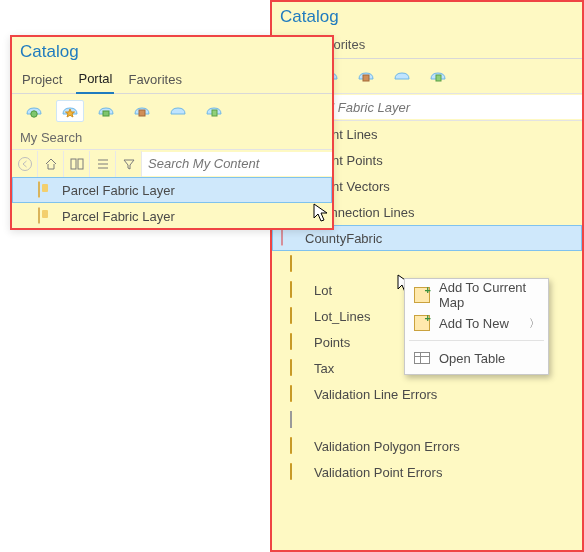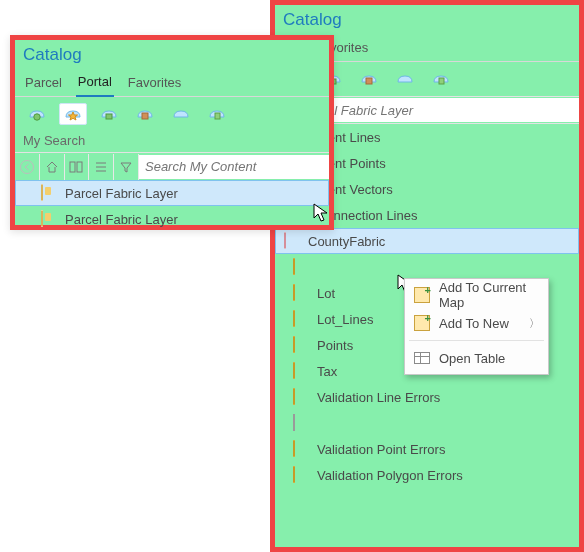--- a/index.html
+++ b/index.html
@@ -1,18 +1,18 @@
 <!DOCTYPE html>
 <html><head>
 <meta charset="utf-8">
 <style>
   html,body{margin:0;padding:0;font-family:"Segoe UI",Arial,sans-serif;font-size:13px;color:#4a4a4a;background:#ffffff}
   *{box-sizing:border-box}
   .stage{position:relative;width:584px;height:552px;overflow:hidden}
-  .panel{position:absolute;background:#86efac;border:5px solid #ef4444}
+  .panel{position:absolute;background:#fef9c3;border:2px solid #ef4444}
   .panelB{left:270px;top:0;width:314px;height:552px}
   .panelA{left:10px;top:35px;width:324px;height:195px;z-index:5;box-shadow:0 2px 8px rgba(0,0,0,.12)}
   .hdr{padding:5px 8px 0 8px;color:#1f7bbf;font-size:17px}
   .tabs{display:flex;align-items:flex-end;gap:12px;padding:4px 8px 0 8px;border-bottom:1px solid #d8d8d8}
   .tab{padding:5px 2px 6px 2px;color:#555;cursor:pointer}
   .tab.active{color:#222;border-bottom:2px solid #1f7bbf;margin-bottom:-1px}
   .iconbar{display:flex;align-items:center;gap:8px;padding:6px 8px}
   .cloud{width:28px;height:22px;border:1px solid transparent;display:flex;align-items:center;justify-content:center;border-radius:2px}
   .cloud.sel{background:#fff;border:1px solid #cfe6f6}
   .cloud svg{display:block}
@@ -134,33 +134,33 @@
         </div>
     <div class="row">
           <span class="ricon"><span class="ico-yellow"></span></span>
           <span class="rtxt">Validation Line Errors</span>
         </div>
     <div class="row">
           <span class="ricon"><span class="ico-grid"></span></span>
         </div>
     <div class="row">
           <span class="ricon"><span class="ico-yellow"></span></span>
+          <span class="rtxt">Validation Polygon Errors</span>
+        </div>
+    <div class="row">
+          <span class="ricon"><span class="ico-yellow"></span></span>
           <span class="rtxt">Validation Point Errors</span>
-        </div>
-    <div class="row">
-          <span class="ricon"><span class="ico-yellow"></span></span>
-          <span class="rtxt">Validation Polygon Errors</span>
         </div>
   </div>
 </div>
 
 <div class="panel panelA">
   <div class="hdr">Catalog</div>
   <div class="tabs">
-    <div class="tab">Parcel</div>
+    <div class="tab">Project</div>
     <div class="tab active">Portal</div>
     <div class="tab">Favorites</div>
   </div>
   <div class="iconbar">
     <div class="cloud">
           <svg width="24" height="18">
             <path d="M5 12q0-6 7-6t7 6H5z" fill="#bfe4ff" stroke="#6fb7e6"></path>
             <circle cx="12" cy="12" r="3.2" fill="#7fc66e" stroke="#4e9a3f"></circle>
           </svg>
         </div>

